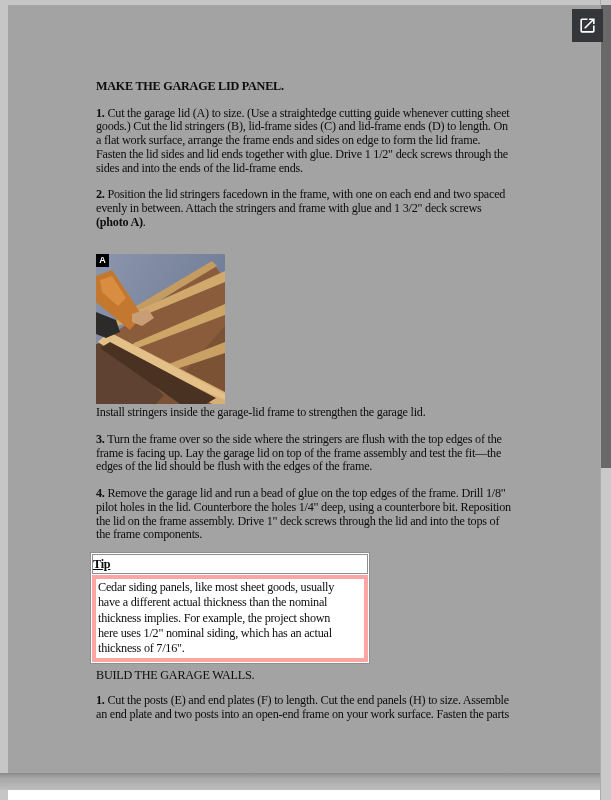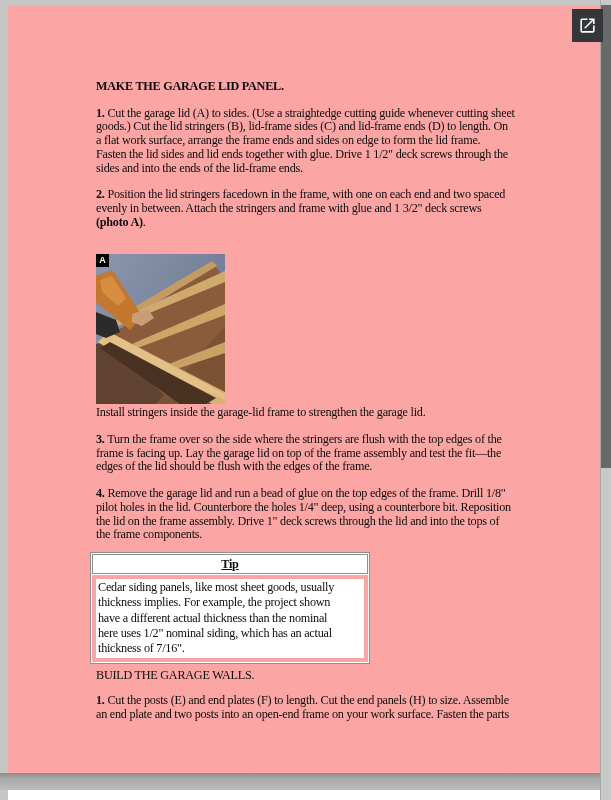--- a/index.html
+++ b/index.html
@@ -1,18 +1,18 @@
 <!DOCTYPE html>
 <html><head>
 <meta charset="utf-8">
 <style>
   html,body{margin:0;padding:0;background:#c6c6c6;}
   .canvas{position:relative;width:611px;height:800px;background:#c6c6c6;overflow:hidden;
           font-family:"Liberation Serif", serif;color:#0d0d0d;}
-  .page{position:absolute;left:8px;top:5px;width:593px;height:768px;background:#fca5a5;}
+  .page{position:absolute;left:8px;top:5px;width:593px;height:768px;background:#a3a3a3;}
   .page-next{position:absolute;left:8px;top:790px;width:593px;height:10px;background:#ffffff;}
   .gap-band{position:absolute;left:0;top:773px;width:601px;height:17px;
             background:linear-gradient(180deg,#8a8a8a 0%,#a8a8a8 30%,#bdbdbd 100%);}
   
   .scrollbar{position:absolute;right:0;top:0;width:10px;height:800px;background:#c9c9c9;
              border-left:1px solid #a9a9a9;}
   .scroll-thumb{position:absolute;left:0;right:0;top:5px;height:463px;background:#696969;}
   
   .open-btn{position:absolute;left:572px;top:9px;width:31px;height:33px;background:#35363a;
             border:none;padding:0;display:flex;align-items:center;justify-content:center;
@@ -30,37 +30,37 @@
   .b{font-weight:bold;}
   
   .photo{position:relative;width:129px;height:150px;margin:0 0 2px 0;}
   .photo svg{display:block;}
   .photo-label{position:absolute;left:0;top:0;width:13px;height:13px;background:#000;
                color:#fff;font-family:"Liberation Sans",sans-serif;font-size:9px;font-weight:bold;
                display:flex;align-items:center;justify-content:center;letter-spacing:0;}
   .caption{margin:0 0 13px 0;white-space:nowrap;}
   
   .tipbox{width:276px;margin:0 0 5px -6px;border:1px solid #8f8f8f;padding:1px;background:#fff;}
-  .tip-head{border:1px solid #8f8f8f;text-align:center;line-height:18px;margin-bottom:1px;}
+  .tip-head{border:1px solid #8f8f8f;line-height:18px;margin-bottom:1px;}
   .tip-title{font-weight:bold;text-decoration:underline;}
   .tip-body{border:4px solid #fca5a5;padding:1px 2px 2px 2px;}
   .tln{white-space:nowrap;line-height:15.3px;}
 </style>
 </head>
 <body>
 
 <div class="canvas">
 
   <div class="page">
     <div class="content">
 
       <div class="h1">MAKE THE GARAGE LID PANEL.</div>
 
       <div class="para">
-        <div class="ln"><span class="b">1.</span><span> Cut the garage lid (A) to sides. (Use a straightedge cutting guide whenever cutting sheet</span></div>
+        <div class="ln"><span class="b">1.</span><span> Cut the garage lid (A) to size. (Use a straightedge cutting guide whenever cutting sheet</span></div>
         <div class="ln">goods.) Cut the lid stringers (B), lid-frame sides (C) and lid-frame ends (D) to length. On</div>
         <div class="ln">a flat work surface, arrange the frame ends and sides on edge to form the lid frame.</div>
         <div class="ln">Fasten the lid sides and lid ends together with glue. Drive 1 1/2" deck screws through the</div>
         <div class="ln">sides and into the ends of the lid-frame ends.</div>
       </div>
 
       <div class="para tight">
         <div class="ln"><span class="b">2.</span><span> Position the lid stringers facedown in the frame, with one on each end and two spaced</span></div>
         <div class="ln">evenly in between. Attach the stringers and frame with glue and 1 3/2" deck screws</div>
         <div class="ln"><span class="b">(photo A)</span><span>.</span></div>
@@ -116,22 +116,22 @@
         <div class="ln">the lid on the frame assembly. Drive 1" deck screws through the lid and into the tops of</div>
         <div class="ln">the frame components.</div>
       </div>
 
       <div class="tipbox">
         <div class="tip-head">
           <span class="tip-title">Tip</span>
         </div>
         <div class="tip-body">
           <div class="tln">Cedar siding panels, like most sheet goods, usually</div>
+          <div class="tln">have a different actual thickness than the nominal</div>
           <div class="tln">thickness implies. For example, the project shown</div>
-          <div class="tln">have a different actual thickness than the nominal</div>
           <div class="tln">here uses 1/2" nominal siding, which has an actual</div>
           <div class="tln">thickness of 7/16".</div>
         </div>
       </div>
 
       <div class="h2">BUILD THE GARAGE WALLS.</div>
 
       <div class="para last">
         <div class="ln"><span class="b">1.</span><span> Cut the posts (E) and end plates (F) to length. Cut the end panels (H) to size. Assemble</span></div>
         <div class="ln">an end plate and two posts into an open-end frame on your work surface. Fasten the parts</div>

